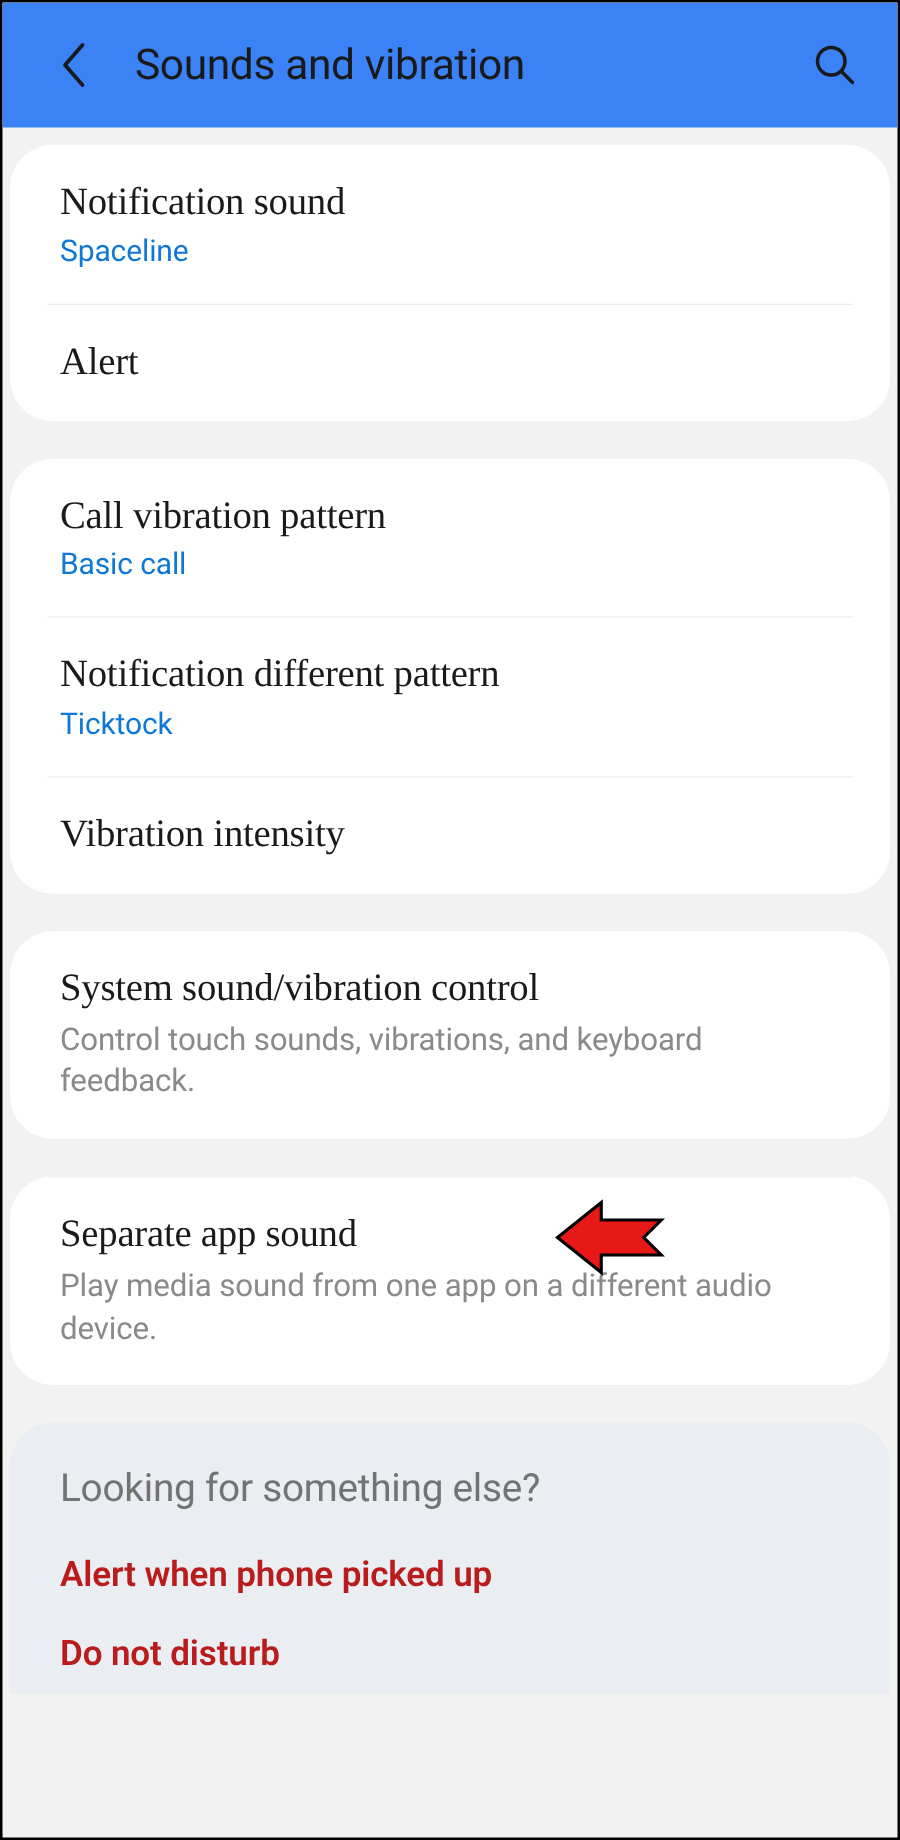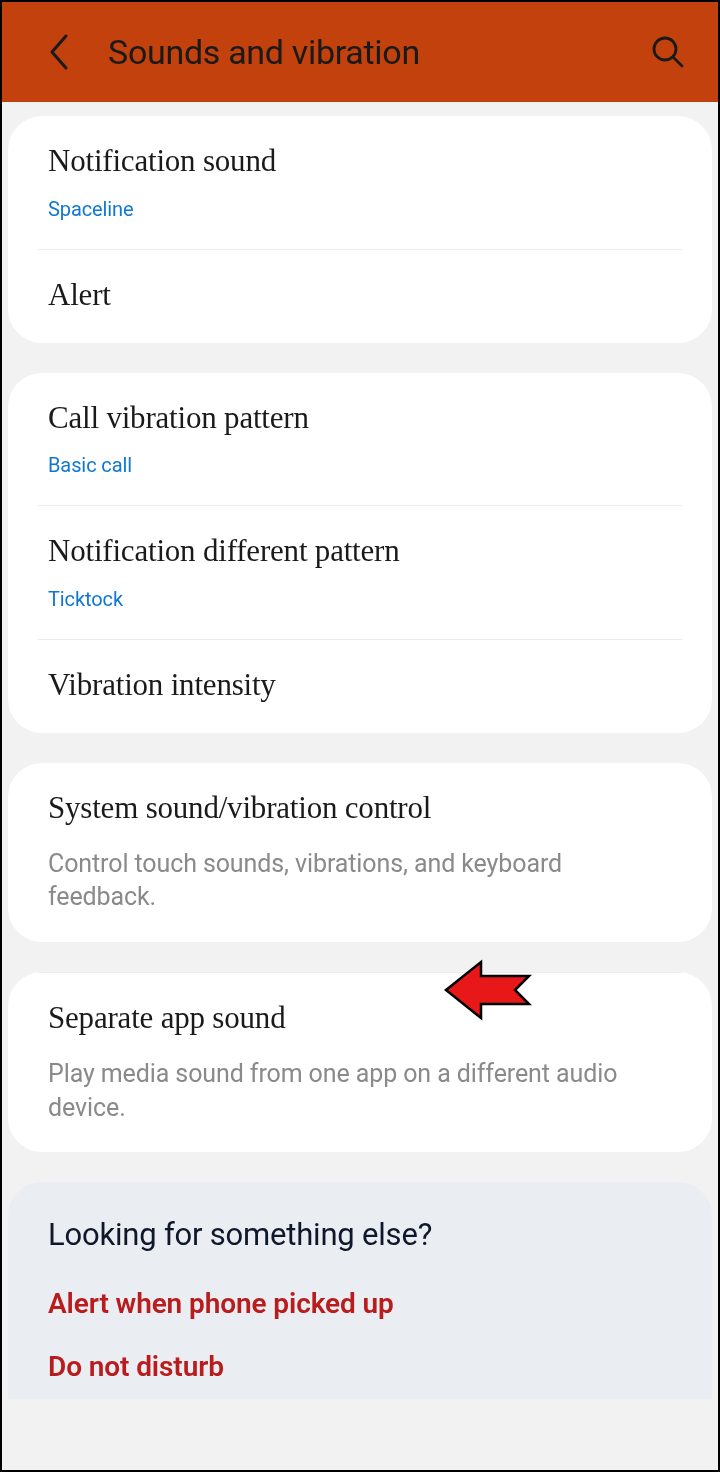--- a/index.html
+++ b/index.html
@@ -10,21 +10,21 @@
       font-family: -apple-system, BlinkMacSystemFont, 'Segoe UI', Roboto, sans-serif;
       overflow: hidden;
       border: 2px solid #000;
       position: relative;
     }
     .header {
       height: 100px;
       display: flex;
       align-items: center;
       padding: 0 30px 0 38px;
-      background: #c2410c;
+      background: #3b82f6;
     }
     .back-btn {
       width: 40px;
       height: 40px;
       display: flex;
       align-items: center;
       justify-content: center;
       cursor: pointer;
     }
     .back-btn svg { width: 24px; height: 40px; }
@@ -63,41 +63,41 @@
     }
     .item-title {
       font-size: 31px;
       font-weight: 400;
       color: #1a1a1a;
       letter-spacing: -0.2px;
       line-height: 1.25;
       font-family: Liberation Serif, serif;
     }
     .item-value {
-      font-size: 20px;
+      font-size: 24px;
       color: #1078d4;
-      margin-top: 16px;
+      margin-top: 6px;
       letter-spacing: -0.1px;
     }
     .item-desc {
       font-size: 25px;
       color: #8a8a8a;
-      margin-top: 19px;
+      margin-top: 6px;
       line-height: 1.35;
       letter-spacing: -0.1px;
     }
     .divider {
       height: 1px;
       background: #ececec;
       margin: 0 30px;
     }
     .looking-title {
       font-size: 31px;
       font-weight: 400;
-      color: #0f172a;
+      color: #737373;
       padding: 34px 40px 20px 40px;
       letter-spacing: -0.2px;
     }
     .link-item {
       font-size: 28px;
       font-weight: 600;
       color: #b91c1c;
       padding: 14px 40px 16px 40px;
       cursor: pointer;
       letter-spacing: -0.1px;

